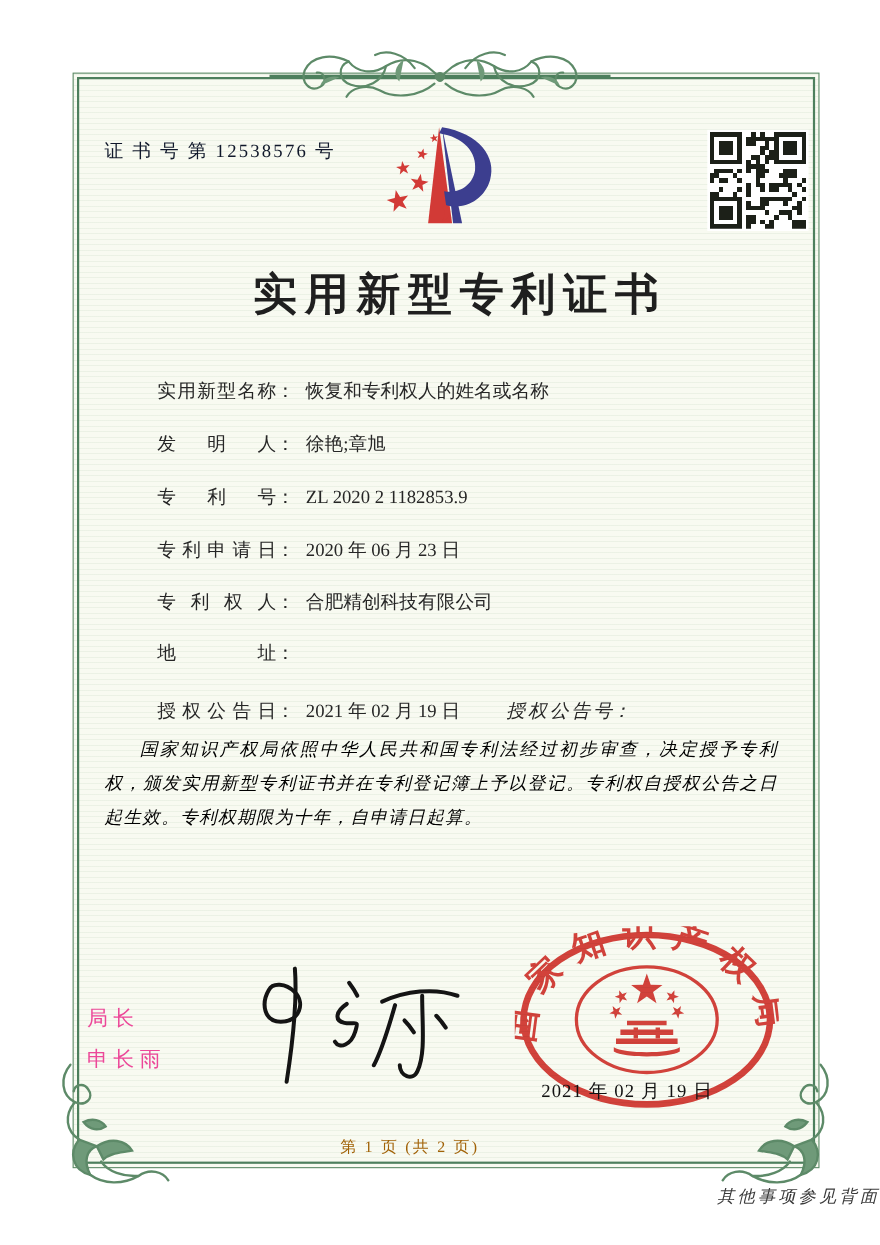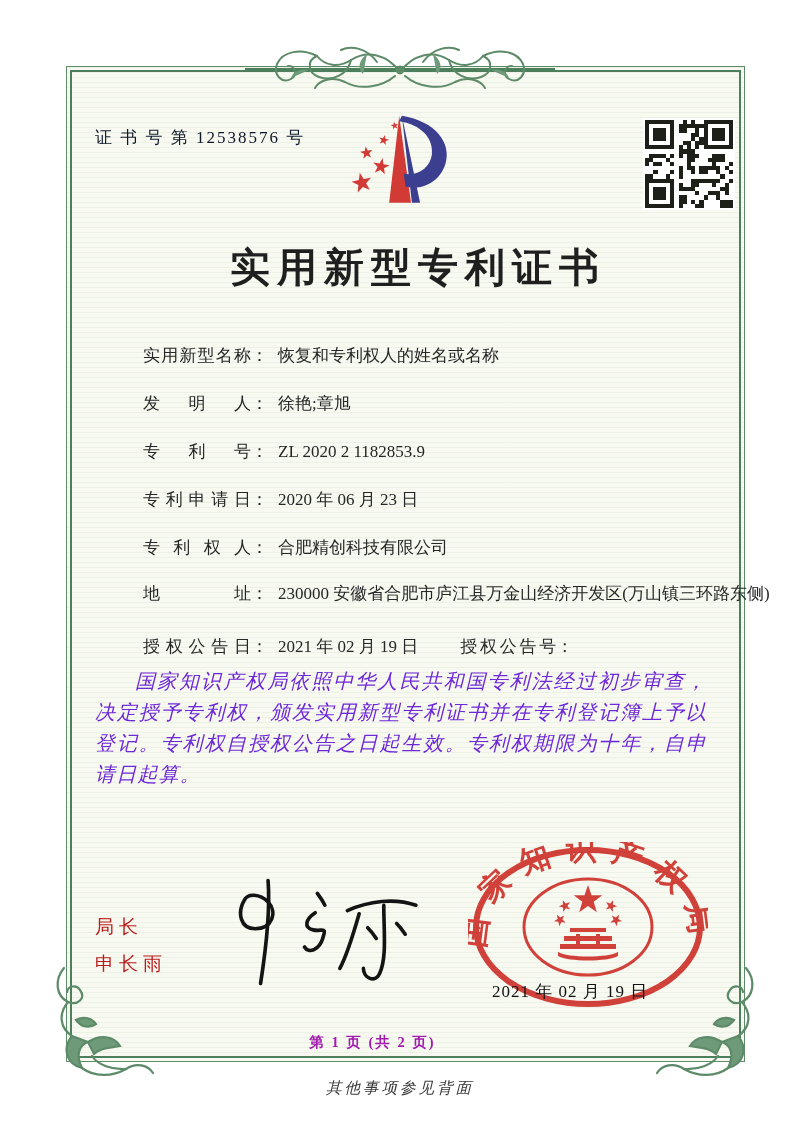--- a/index.html
+++ b/index.html
@@ -35,35 +35,35 @@
     position:absolute;left:0;right:0;top:240px;text-align:center;
     font-size:40px;font-weight:600;letter-spacing:7px;color:#1f1f1f;margin-left:36px;
   }
 
   .fields{position:absolute;left:95px;top:0;width:616px;font-size:17px;}
   .f-row{position:absolute;left:0;display:flex;align-items:flex-start;line-height:30px;margin-left:48px;}
   .f-label{display:inline-block;width:108px;text-align:justify;text-align-last:justify;text-justify:inter-character;white-space:nowrap;}
   .f-colon{display:inline-block;margin-right:10px;}
   .f-value{display:inline-block;}
   .f-value.wrap{width:492px;text-align:left;}
-  .pair2{margin-left:42px;display:flex;}
+  .pair2{margin-left:42px;display:flex;font-style:italic;}
 
   .paras{position:absolute;left:95px;top:666px;width:612px;
-    font-size:20px;line-height:31px;letter-spacing:1.2px;
-    text-align:justify;font-style:italic;color:#6d28d9;}
+    font-size:16px;line-height:31px;letter-spacing:1.2px;
+    text-align:justify;font-style:italic;color:#000000;}
   .paras p{margin:0;text-indent:2em;}
 
-  .signer{position:absolute;left:95px;top:908px;font-size:19px;letter-spacing:5px;line-height:37px;color:#b91c1c;}
+  .signer{position:absolute;left:79px;top:908px;font-size:19px;letter-spacing:5px;line-height:37px;color:#ec4899;}
   .signature{position:absolute;left:212px;top:872px;}
 
   .seal{position:absolute;left:468px;top:842px;mix-blend-mode:multiply;opacity:0.93;}
   .seal-date{position:absolute;left:492px;top:980px;font-size:17px;letter-spacing:1px;color:#111;}
 
-  .page-info{position:absolute;left:0;right:55px;top:1033px;text-align:center;font-size:14.5px;letter-spacing:2px;color:#a21caf;font-weight:bold;}
-  .back-note{position:absolute;left:0;right:0;top:1078px;text-align:center;font-size:15.5px;letter-spacing:3px;font-style:italic;color:#3a3a3a;}
+  .page-info{position:absolute;left:0;right:55px;top:1033px;text-align:center;font-size:14.5px;letter-spacing:2px;color:#a16207;}
+  .back-note{position:absolute;left:0;right:0;top:1078px;text-align:right;font-size:15.5px;letter-spacing:3px;font-style:italic;color:#3a3a3a;}
   .green-stroke{stroke:#5d8a68;fill:none;stroke-linecap:round;}
 </style>
 </head>
 <body>
 
 <div class="page">
 
   <div class="inner-bg">
     <div class="inner-frame"></div>
   </div>
@@ -377,21 +377,20 @@
       <span class="f-value">2020 年 06 月 23 日</span>
     </div>
     <div class="f-row" style="top:533px">
       <span class="f-label">专利权人</span>
         <span class="f-colon">：</span>
       <span class="f-value">合肥精创科技有限公司</span>
     </div>
     <div class="f-row" style="top:579px">
       <span class="f-label">地址</span>
         <span class="f-colon">：</span>
-      <span class="f-value wrap">230000 安徽省合肥市庐江县万金山经济开发区(万山镇三环路东侧)</span>
     </div>
     <div class="f-row" style="top:632px">
       <span class="f-label">授权公告日</span>
         <span class="f-colon">：</span>
       <span class="f-value">2021 年 02 月 19 日</span>
       <span class="pair2">
         <span class="f-label" style="width:96px">授权公告号</span>
           <span class="f-colon">：</span>
       </span>
     </div>

